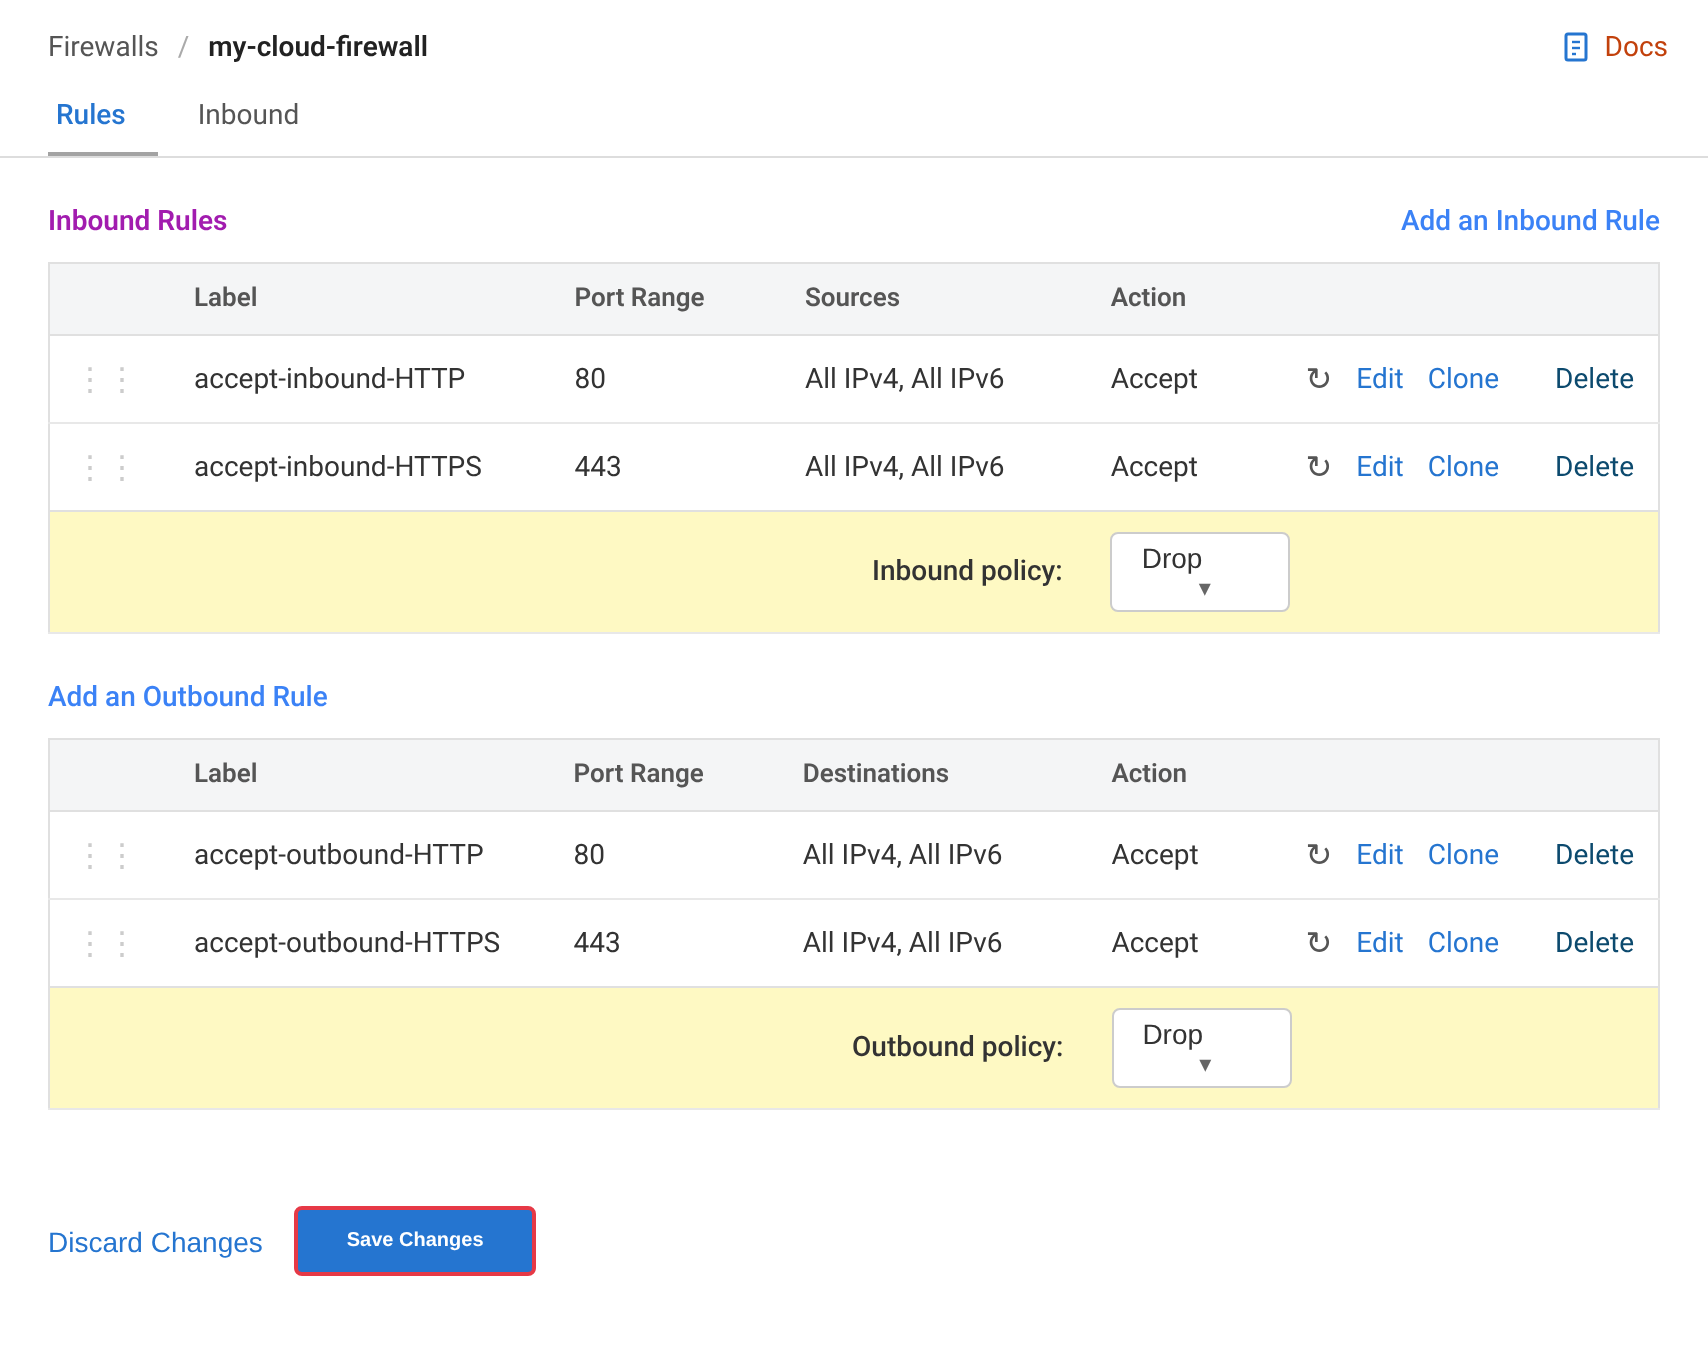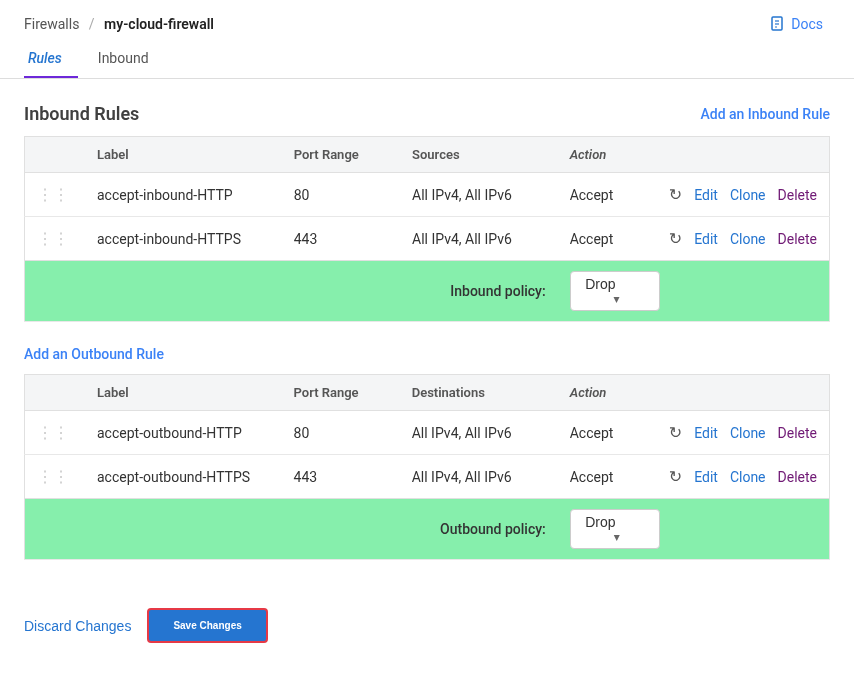--- a/index.html
+++ b/index.html
@@ -13,21 +13,21 @@
     }
     .page {
       background: #fff;
       min-height: 677px;
       padding: 0;
     }
     .top-bar {
       display: flex;
       justify-content: space-between;
       align-items: center;
-      padding: 16px 31px 8px 24px;
+      padding: 16px 20px 8px 24px;
       background: #fff;
     }
     .breadcrumb {
       font-size: 14px;
       color: #555;
     }
     .breadcrumb a {
       color: #555;
       text-decoration: none;
     }
@@ -36,62 +36,61 @@
       color: #aaa;
     }
     .breadcrumb .current {
       font-weight: 600;
       color: #222;
     }
     .docs-link {
       display: flex;
       align-items: center;
       gap: 5px;
-      color: #3b82f6;
+      color: #c2410c;
       text-decoration: none;
       font-size: 14px;
     }
     .tabs {
       display: flex;
       border-bottom: 1px solid #ddd;
       padding: 0 24px;
       background: #fff;
     }
     .tab {
       padding: 10px 16px 10px 4px;
       margin-right: 16px;
       cursor: pointer;
       font-size: 14px;
       color: #555;
       border-bottom: 2px solid transparent;
       text-decoration: none;
     }
     .tab.active {
       color: #2575d0;
-      border-bottom: 2px solid #6d28d9;
+      border-bottom: 2px solid #a3a3a3;
       font-weight: 500;
-      font-style: italic;
     }
     .content {
       padding: 0 24px 24px 24px;
       background: #fff;
     }
     .section {
       margin-top: 24px;
     }
     .section-header {
       display: flex;
       justify-content: space-between;
       align-items: center;
       margin-bottom: 12px;
     }
     .section-title {
-      font-size: 18px;
+      font-size: 14px;
       font-weight: 600;
-      color: #404040;
+      color: #a21caf;
     }
     .add-rule-link {
       color: #3b82f6;
       text-decoration: none;
       font-size: 14px;
       font-weight: 500;
       cursor: pointer;
     }
     .rules-table {
       width: 100%;
@@ -136,24 +135,25 @@
       cursor: pointer;
       font-size: 16px;
     }
     .action-link {
       color: #2575d0;
       text-decoration: none;
       font-size: 14px;
       cursor: pointer;
     }
     .action-link.delete {
-      color: #701a75;
+      color: #0c4a6e;
+      margin-left: 16px;
     }
     .policy-row {
-      background: #86efac;
+      background: #fef9c3;
     }
     .policy-row td {
       padding: 10px 12px;
       border-top: 1px solid #e0e0e0;
     }
     .policy-label {
       text-align: right;
       font-weight: 500;
       color: #444;
     }
@@ -205,21 +205,21 @@
       border: 2px solid #e63946;
       border-radius: 4px;
       padding: 10px 24px;
       font-size: 10px;
       font-weight: 600;
       cursor: pointer;
     }
     .label-col { width: 200px; }
     .port-col { width: 120px; }
     .src-col { width: 160px; }
-    .action-col { width: 100px; font-style: italic; }
+    .action-col { width: 100px; }
     .drag-col { width: 28px; }
   </style>
 </head>
 <body>
 <div class="page">
 
   <div class="top-bar">
     <div class="breadcrumb">
       <a href="#">Firewalls</a>
       <span class="sep">/</span>

